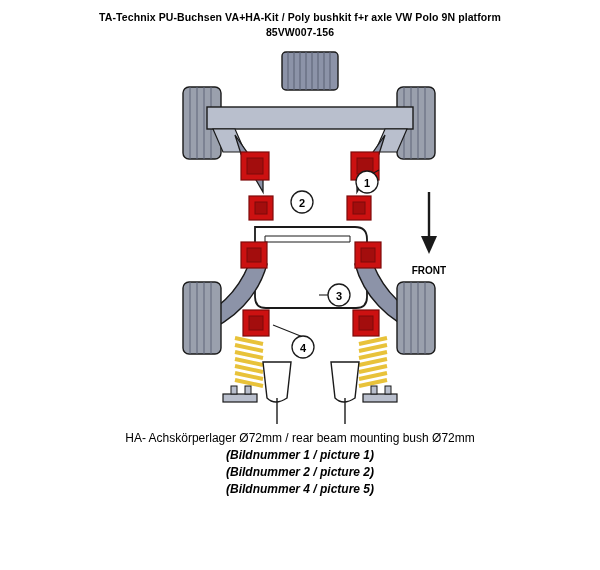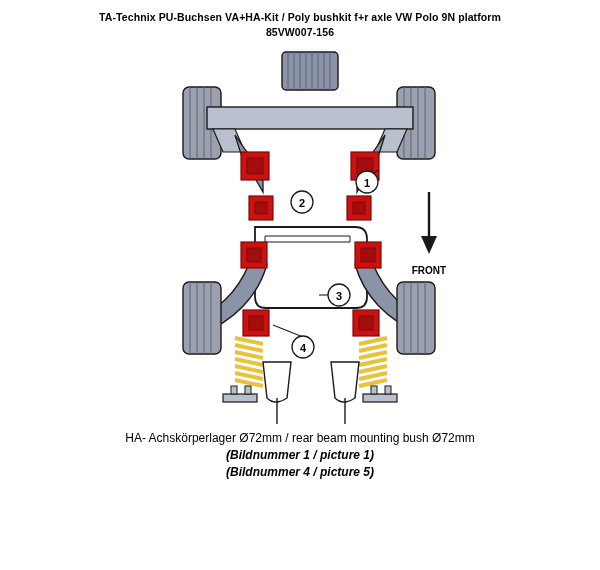--- a/index.html
+++ b/index.html
@@ -254,16 +254,17 @@
         <path d="M326 194 L334 212 L342 194 Z" fill="#1a1a1a"></path>
       </g>
       <text x="334" y="232" text-anchor="middle" class="front-label">FRONT</text>
 
     </svg>
   </div>
 
   <div class="caption-block">
     <div class="cap">HA- Achskörperlager Ø72mm  / rear beam mounting bush Ø72mm</div>
     <div class="cap bold">(Bildnummer 1 / picture 1)</div>
+    <div class="cap bold">(Bildnummer 2 / picture 2)</div>
     <div class="cap bold">(Bildnummer 4 / picture 5)</div>
   </div>
 
 </div>
 
 </body></html>

